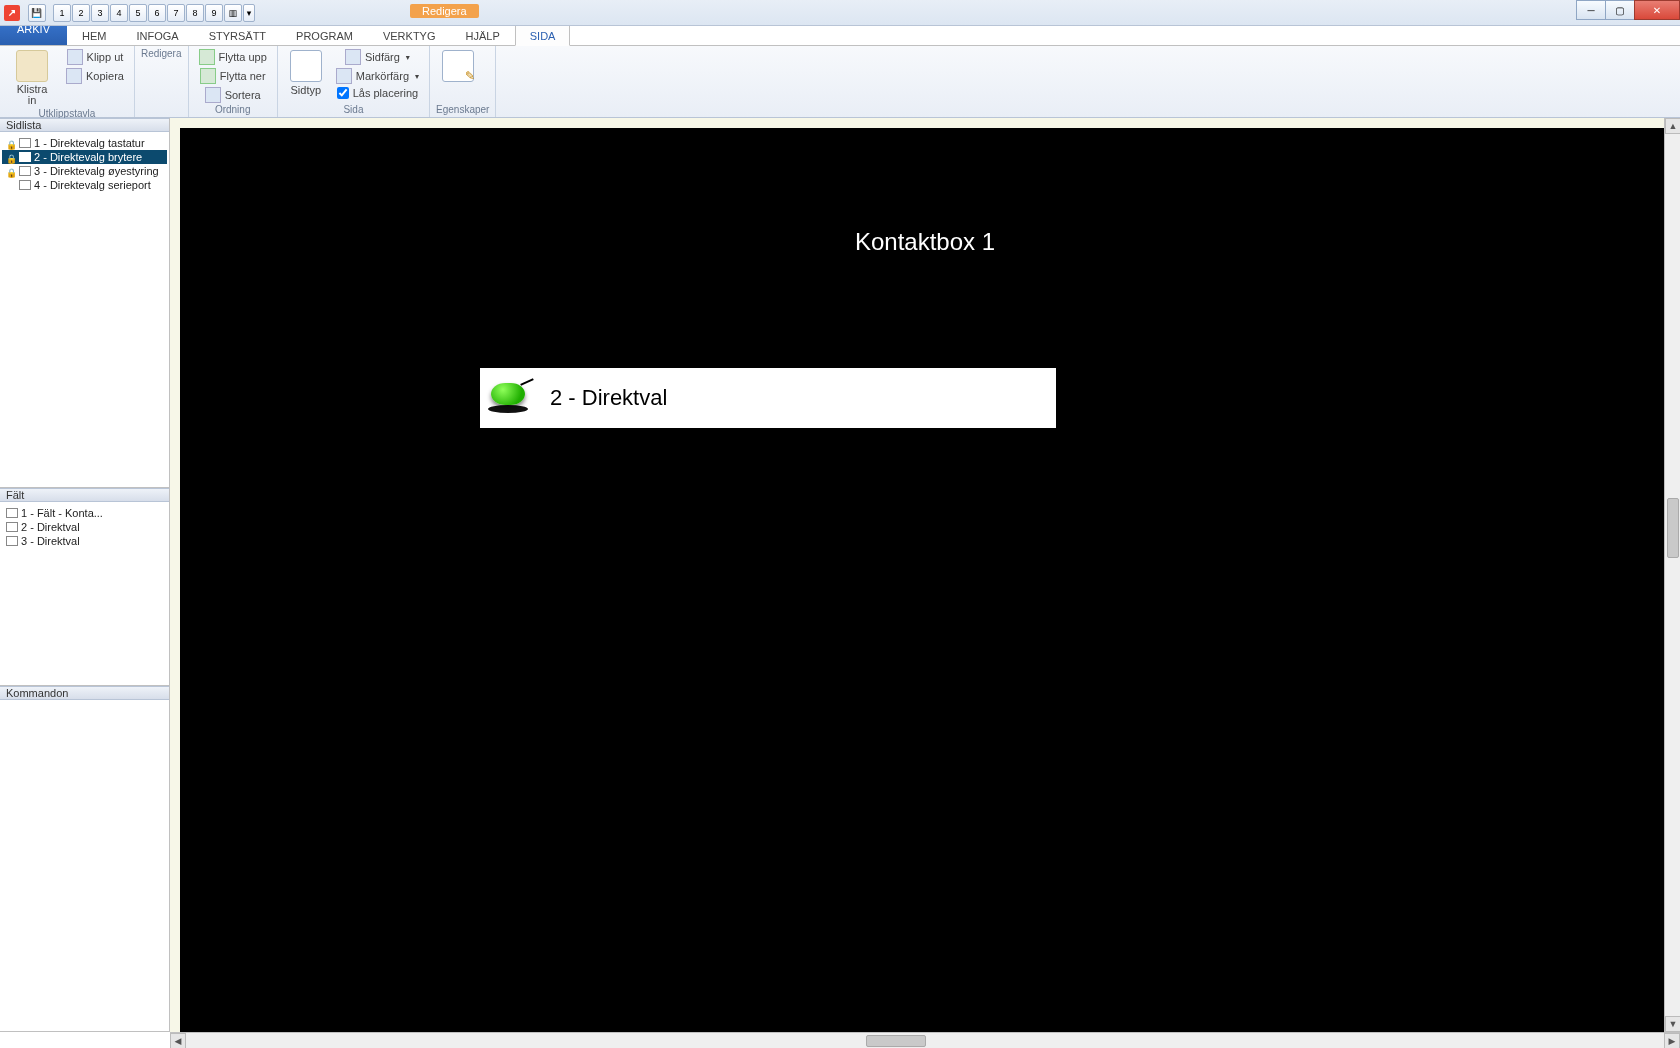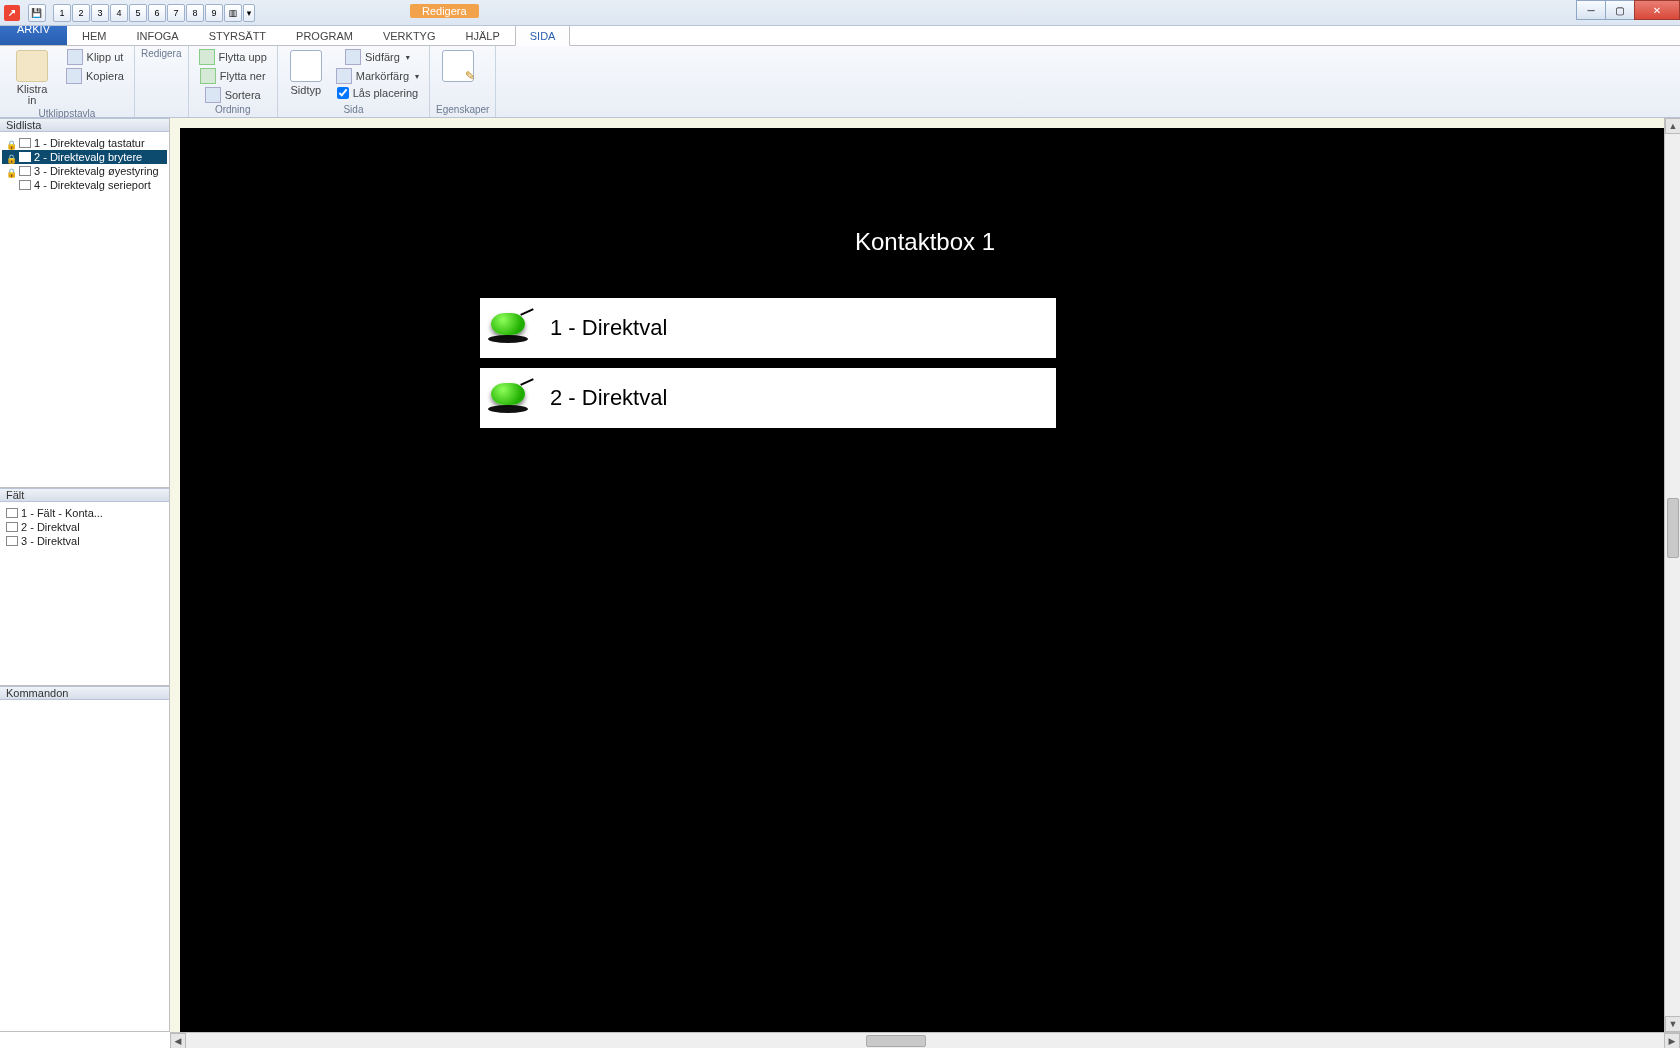--- a/index.html
+++ b/index.html
@@ -245,28 +245,20 @@
         </div>
     </div>
 
     <div class="panel-header">Kommandon</div>
     <div class="panel-body p3"></div>
   </div>
 
   <div class="editor-wrap">
     <div class="artboard">
       <div class="art-title">Kontaktbox 1</div>
-      <div class="art-row r1">
-        <div class="switch-icon">
-            <div class="base"></div>
-            <div class="dome"></div>
-            <div class="stick"></div>
-          </div>
-        <div class="art-label">1 - Direktval</div>
-      </div>
       <div class="art-row r2">
         <div class="switch-icon">
             <div class="base"></div>
             <div class="dome"></div>
             <div class="stick"></div>
           </div>
         <div class="art-label">2 - Direktval</div>
       </div>
     </div>
     <div class="vscroll">

